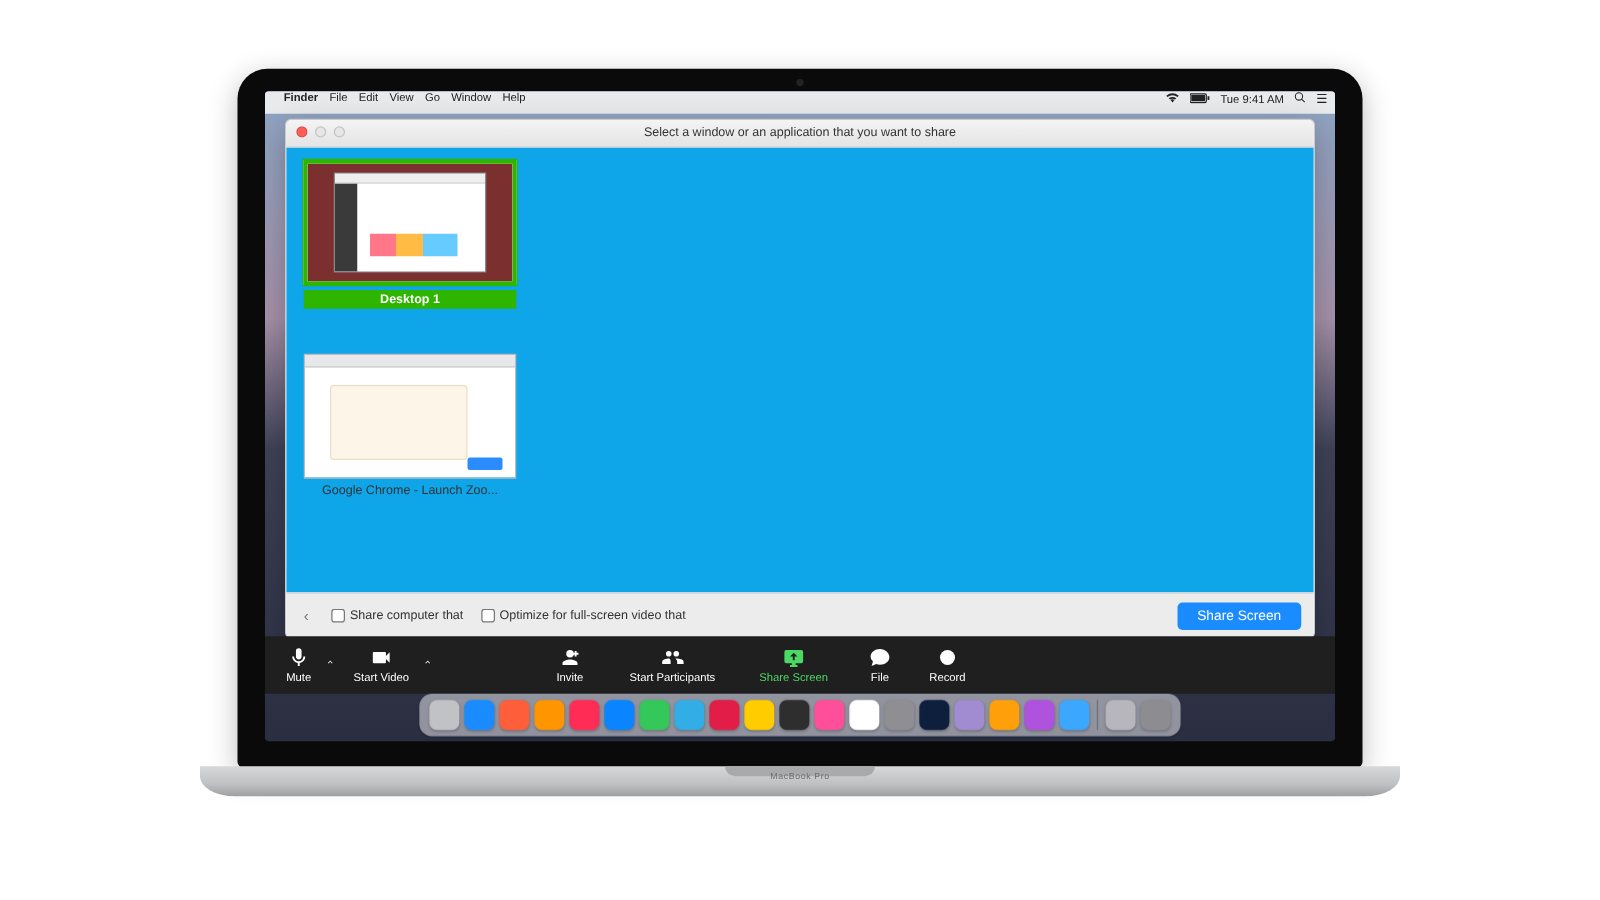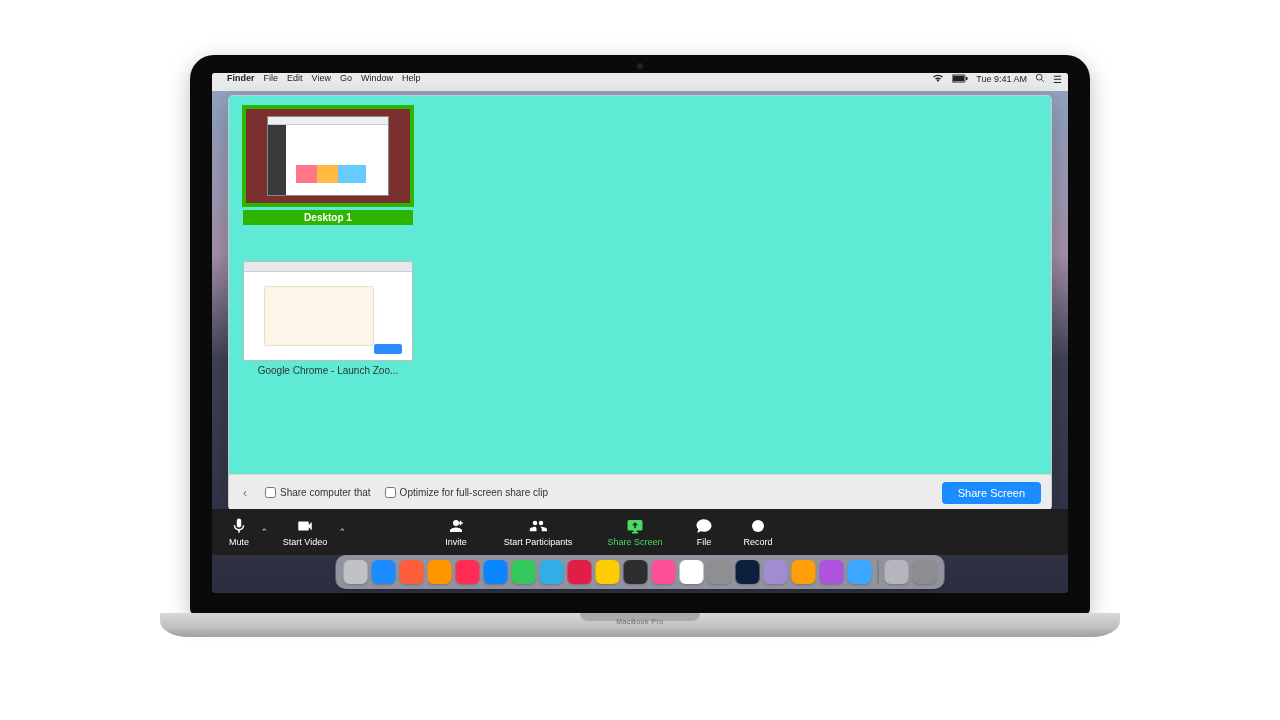--- a/index.html
+++ b/index.html
@@ -131,21 +131,21 @@
   .traffic span.min{background:#e6e6e6;}
   .traffic span.max{background:#e6e6e6;}
 
   .thumbs {
     flex:1;
     padding: 10px 14px;
     display:flex;
     flex-wrap:wrap;
     align-content:flex-start;
     gap: 18px 28px;
-    background:#5eead4;
+    background:#0ea5e9;
   }
   .thumb {
     width: 170px;
   }
   .thumb .preview {
     width:170px;
     height:100px;
     border:1px solid #bbb;
     background:#f4f4f4;
     position:relative;
@@ -326,20 +326,28 @@
             <svg width="10" height="10" viewBox="0 0 24 24">
                 <circle cx="10" cy="10" r="7" fill="none" stroke="#222" stroke-width="2"></circle>
                 <line x1="15" y1="15" x2="21" y2="21" stroke="#222" stroke-width="2"></line>
               </svg>
           </span>
           <span style="font-size:10px;">☰</span>
         </div>
       </div>
 
       <div class="share-window">
+        <div class="win-titlebar">
+          <div class="traffic">
+            <span class="close"></span>
+            <span class="min"></span>
+            <span class="max"></span>
+          </div>
+          <span>Select a window or an application that you want to share</span>
+        </div>
 
         <div class="thumbs">
 
           <div class="thumb selected">
             <div class="preview">
               <div class="pv-desktop">
                 <div class="mini-win">
                   <div class="mwbar"></div>
                   <div class="mwbody">
                       <div class="mwside"></div>
@@ -369,21 +377,21 @@
         </div>
 
         <div class="opts">
           <span class="back">‹</span>
           <label class="chk">
             <input type="checkbox" style="">
             <span>Share computer that</span>
           </label>
           <label class="chk">
             <input type="checkbox" style="">
-            <span>Optimize for full-screen share clip</span>
+            <span>Optimize for full-screen video that</span>
           </label>
           <div class="spacer"></div>
           <button class="share-btn">Share Screen</button>
         </div>
       </div>
 
       <div class="zoom-bar">
         <div class="zoom-item">
           <svg viewBox="0 0 24 24">
               <path d="M12 14a3 3 0 003-3V5a3 3 0 00-6 0v6a3 3 0 003 3zm5-3a5 5 0 01-10 0H5a7 7 0 006 6.9V21h2v-3.1A7 7 0 0019 11z"></path>

